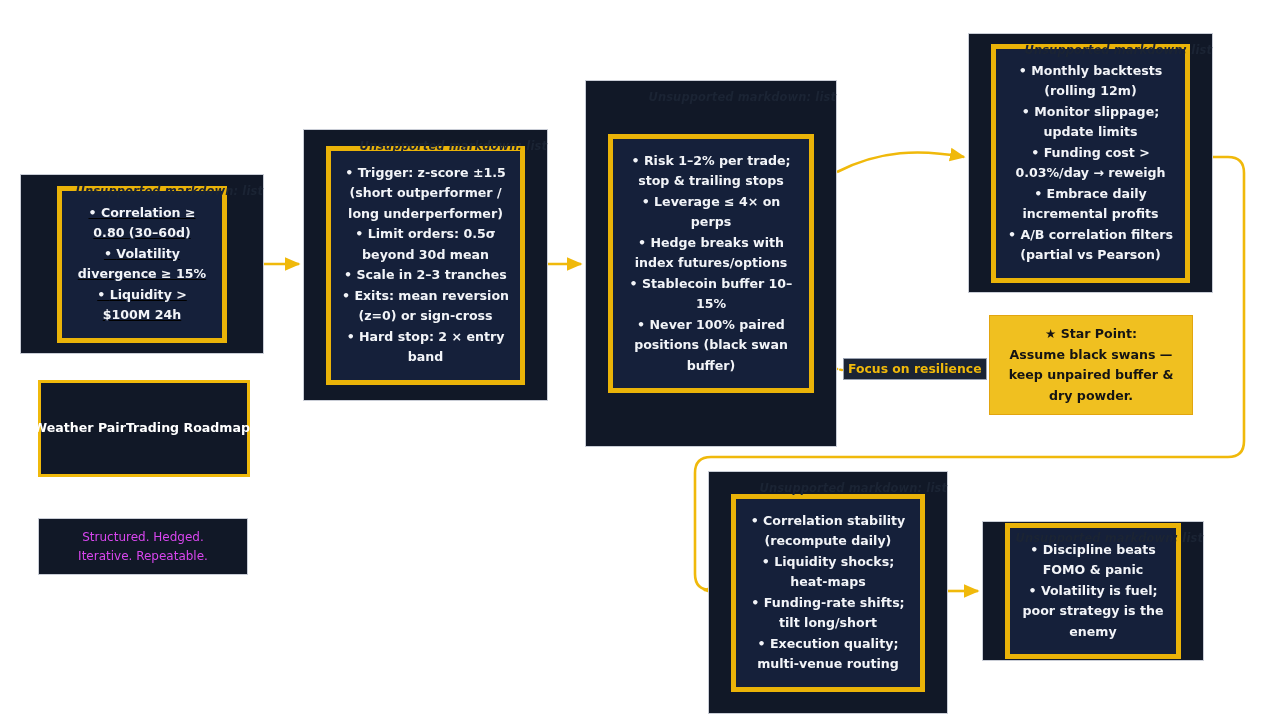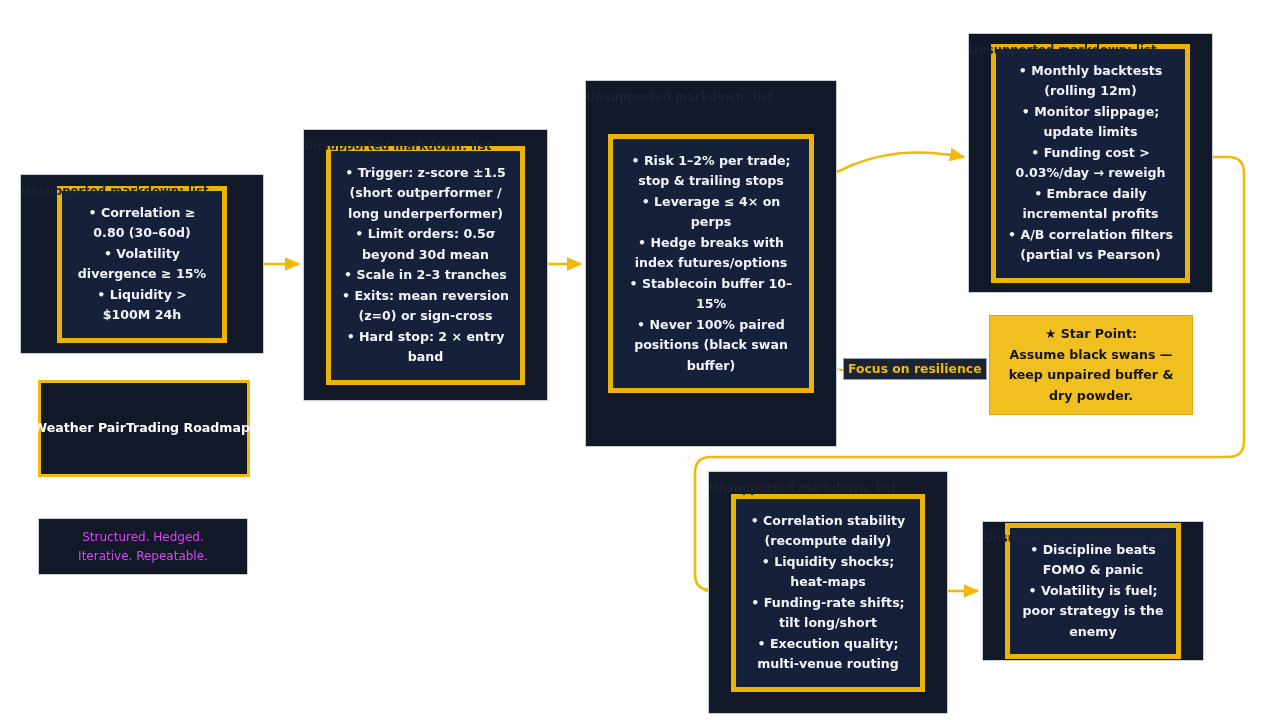--- a/index.html
+++ b/index.html
@@ -41,27 +41,28 @@
     display: flex;
     flex-direction: column;
     align-items: stretch;
     justify-content: center;
   }
   .node .node-title {
     position: absolute;
     left: 0;
     right: 0;
     top: 9px;
-    text-align: left;
+    text-align: right;
     font-size: 11.5px;
     font-weight: bold;
     color: #1b2434;
     letter-spacing: .1px;
     pointer-events: none;
     user-select: none;
+    font-style: italic;
   }
   .node .inner {
     box-sizing: border-box;
     margin: 0 22px;
     background: #15203a;
     border: 5px solid #eab308;
     padding: 12px 10px;
     display: flex;
     flex-direction: column;
     align-items: center;
@@ -80,21 +81,21 @@
     line-height: 20.5px;
     text-align: center;
     text-indent: 0;
   }
   .node .inner li::before {
     content: "\2022\00a0";
   }
 
   
   #node-screen   { left: 20px;  top: 174px; width: 244px; height: 180px; }
-  #node-screen .inner  { margin: 0 36px; }
+  #node-screen .inner  { margin: 0 36px; text-decoration: underline; }
 
   #node-entry    { left: 303px; top: 129px; width: 245px; height: 272px; }
   #node-risk     { left: 585px; top: 80px;  width: 252px; height: 367px; }
   #node-review   { left: 968px; top: 33px;  width: 245px; height: 260px; }
   #node-monitor  { left: 708px; top: 471px; width: 240px; height: 243px; }
   #node-mindset  { left: 982px; top: 521px; width: 222px; height: 140px; }
 
   
   #node-roadmap {
     position: absolute;

